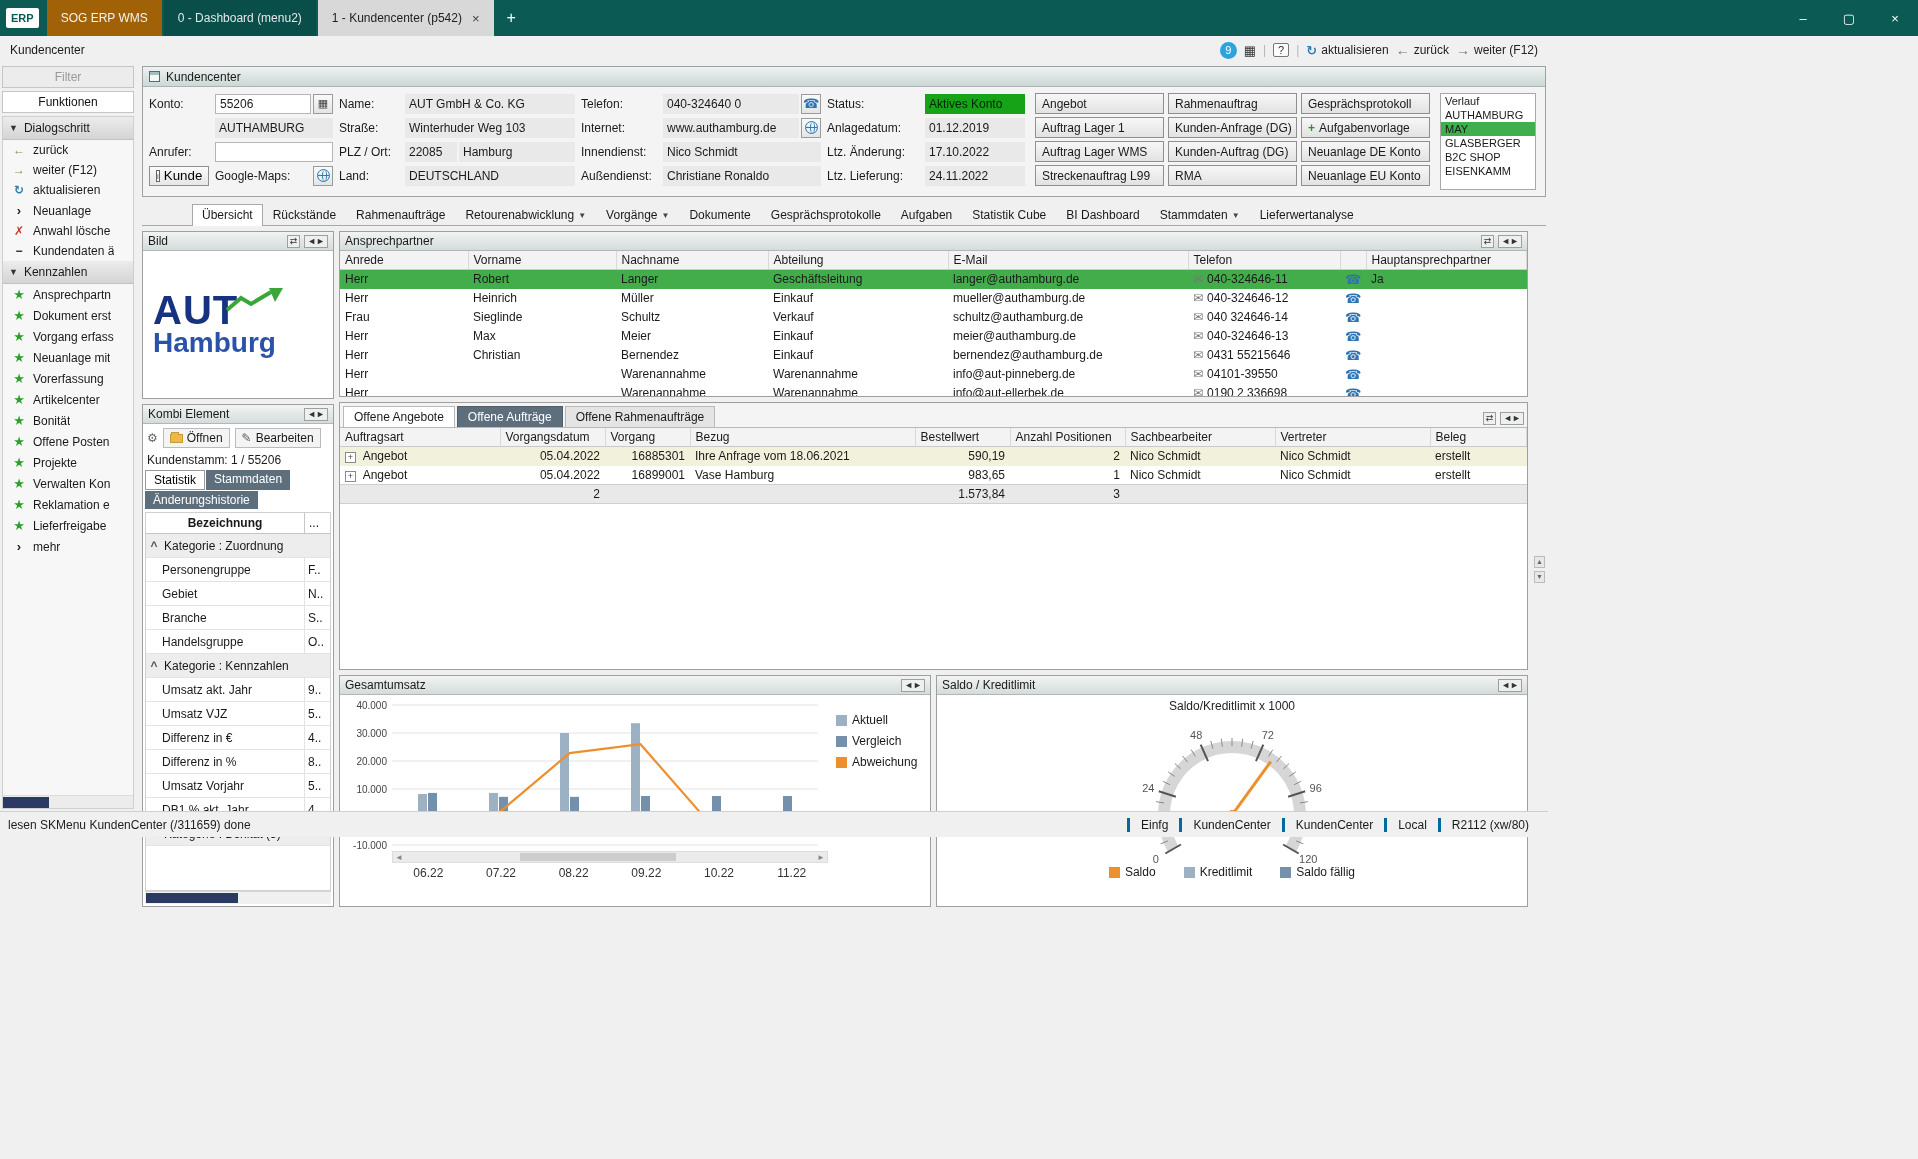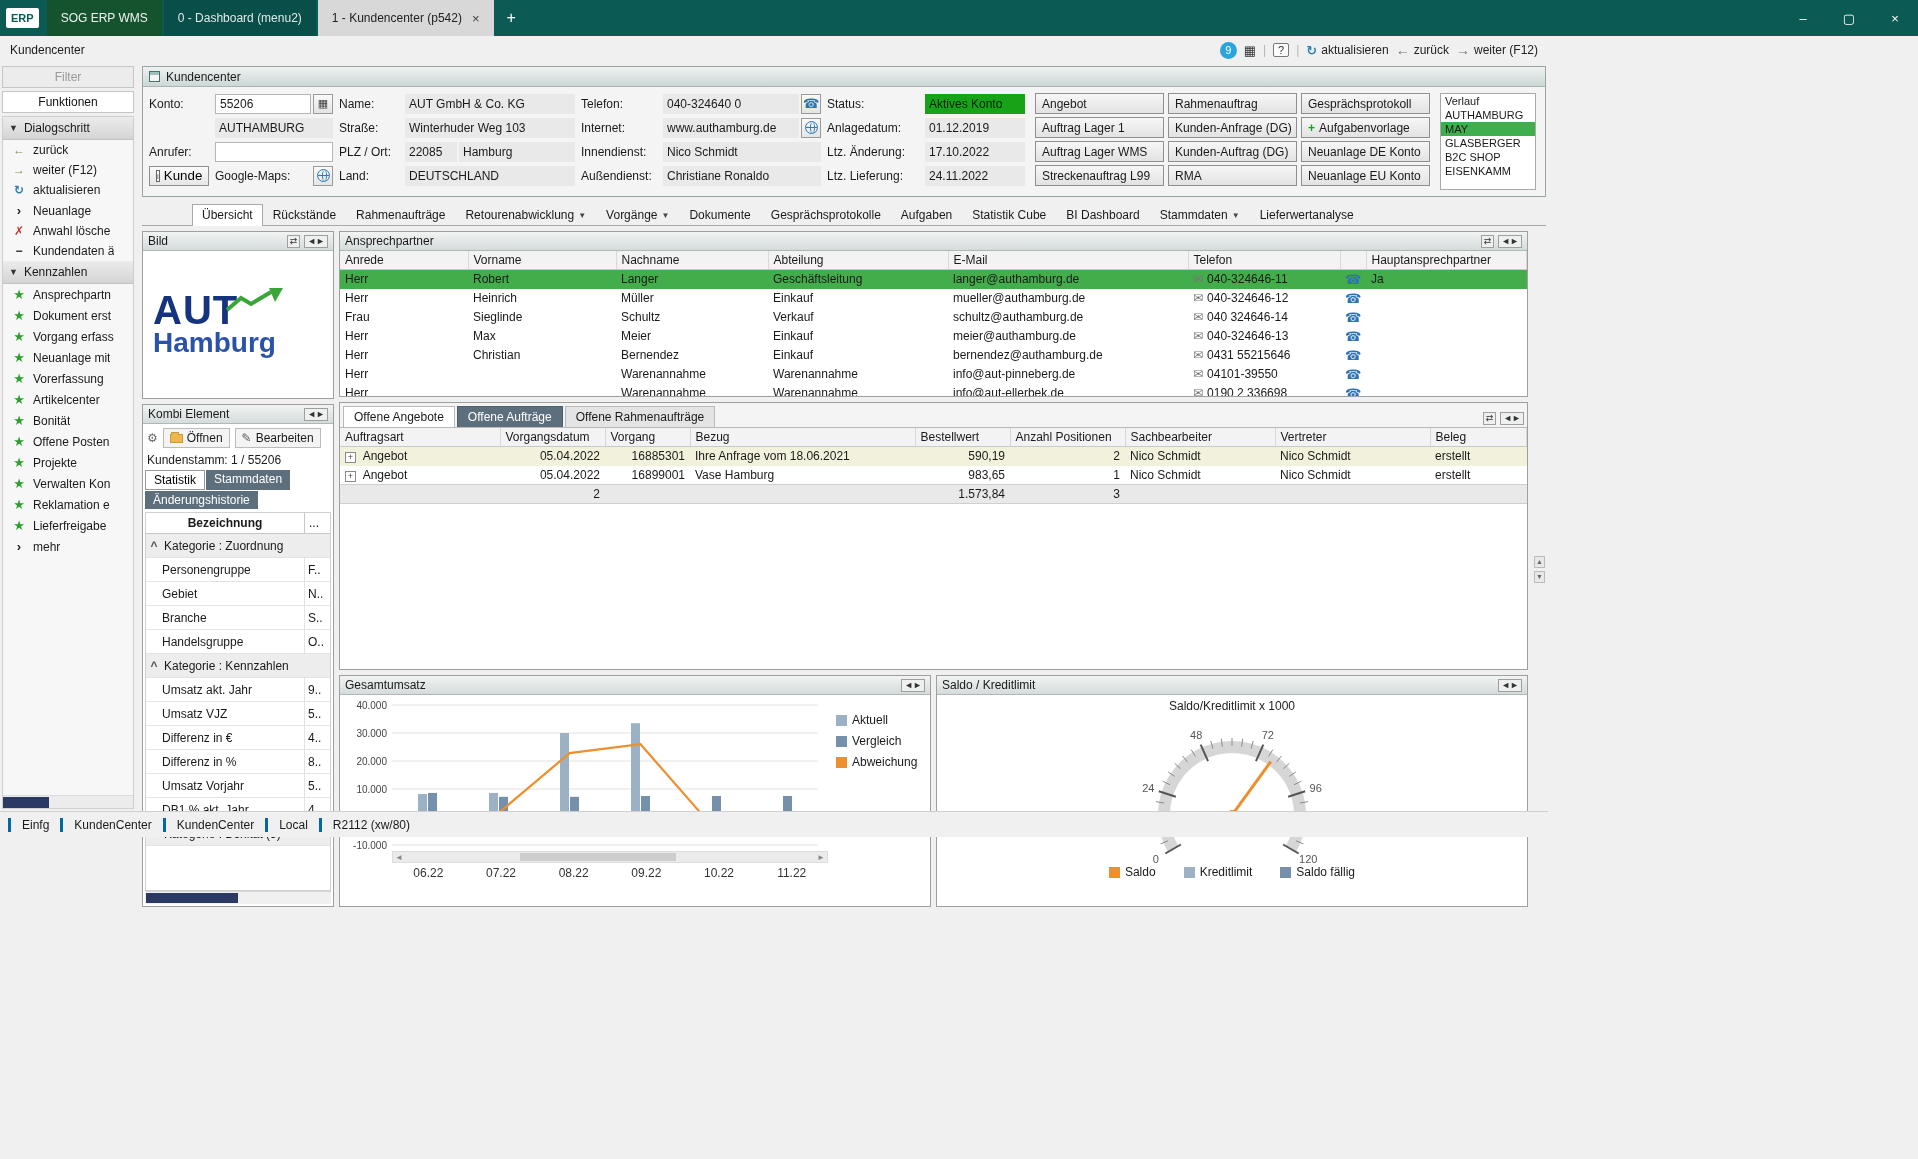--- a/index.html
+++ b/index.html
@@ -3,21 +3,21 @@
 <meta charset="utf-8">
 <style>
   *{margin:0;padding:0;box-sizing:border-box;}
   html,body{width:1918px;height:1159px;overflow:hidden;background:#f0f0f0;
     font-family:"Liberation Sans","DejaVu Sans",sans-serif;font-size:12px;color:#1a1a1a;}
 
   
   .titlebar{height:36px;background:#0c5a54;display:flex;align-items:stretch;color:#fff;}
   .erp-logo{background:#fff;color:#0c5a54;font-weight:bold;font-size:11px;align-self:center;
     padding:4px 5px;margin:0 8px 0 6px;border-radius:2px;}
-  .tb-apptab{display:flex;align-items:center;padding:0 14px;background:#14532d;color:#eef4f3;}
+  .tb-apptab{display:flex;align-items:center;padding:0 14px;background:#a16207;color:#eef4f3;}
   .tb-tabs{display:flex;align-items:stretch;}
   .tb-tab{display:flex;align-items:center;padding:0 14px;color:#dfe9e8;background:#0a4e49;margin-left:2px;gap:10px;}
   .tb-tab.active{background:#d8d8d8;color:#222;}
   .tb-close{color:#444;font-size:13px;}
   .tb-plus{display:flex;align-items:center;padding:0 13px;font-size:16px;color:#fff;}
   .win-controls{margin-left:auto;display:flex;}
   .win-btn{width:46px;display:flex;align-items:center;justify-content:center;font-size:13px;color:#fff;}
 
   
   .app-frame{width:1548px;height:801px;display:flex;flex-direction:column;}
@@ -1113,20 +1113,21 @@
 
         <div class="right-rail" data-name="vertical-scroll-rail">
           <span class="rail-btn" data-name="scroll-up-icon">▲</span>
           <span class="rail-btn" data-name="scroll-down-icon">▼</span>
         </div>
       </div>
     </main>
   </div>
 
   <footer class="statusbar" data-name="statusbar">
+    <span class="sb-left" data-name="status-message">lesen SKMenu KundenCenter (/311659) done</span>
     <span class="sb-right" data-name="status-segments">
 
         <span class="sb-seg" data-name="status-segment">
           <span data-name="status-segment-label">Einfg</span>
         </span>
 
         <span class="sb-seg" data-name="status-segment">
           <span data-name="status-segment-label">KundenCenter</span>
         </span>
 

